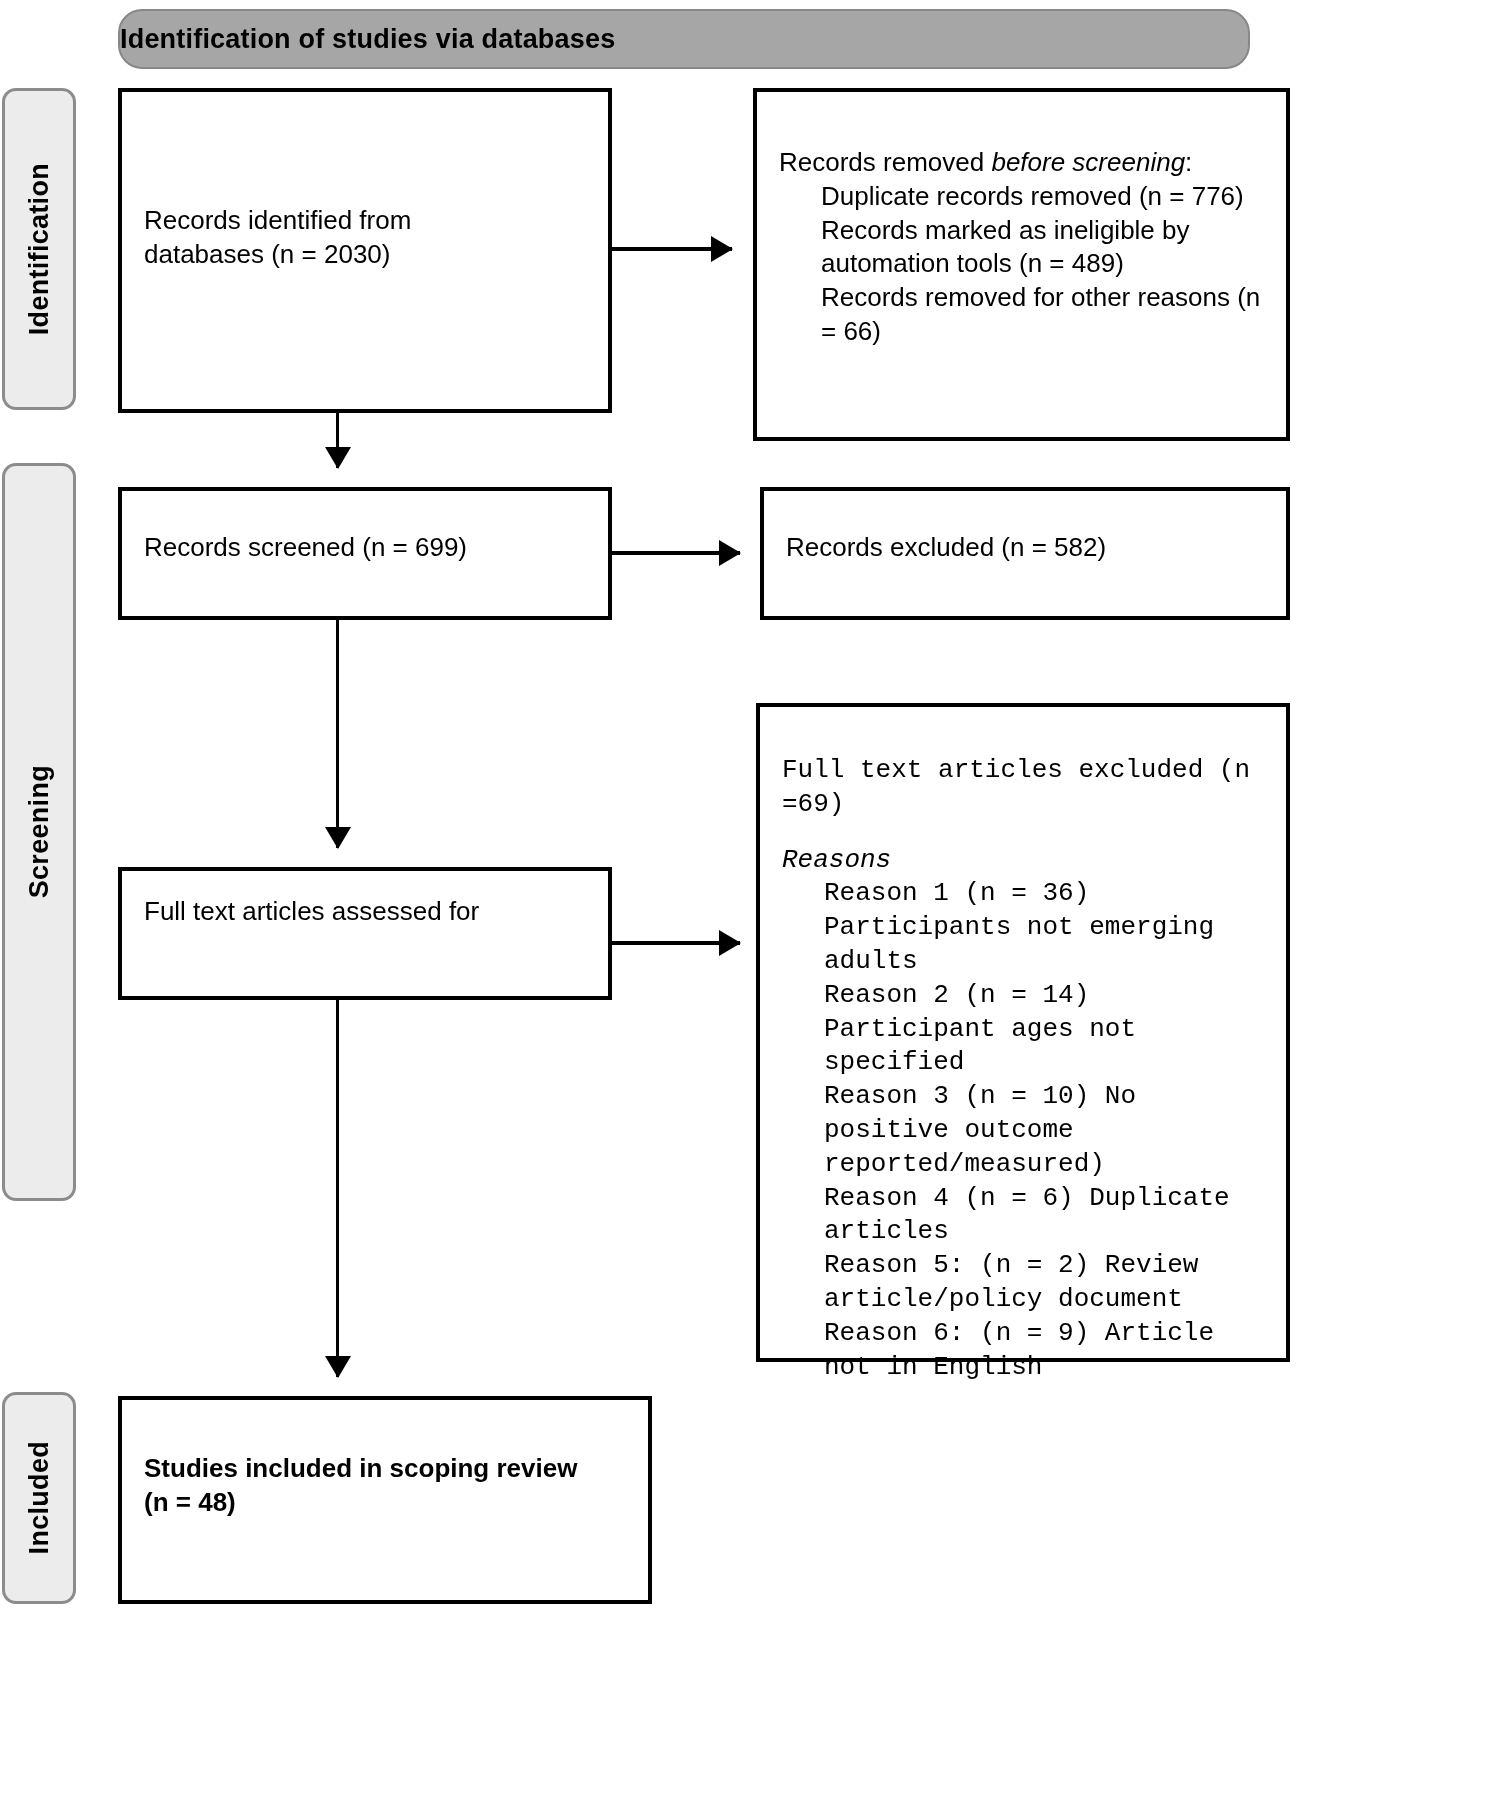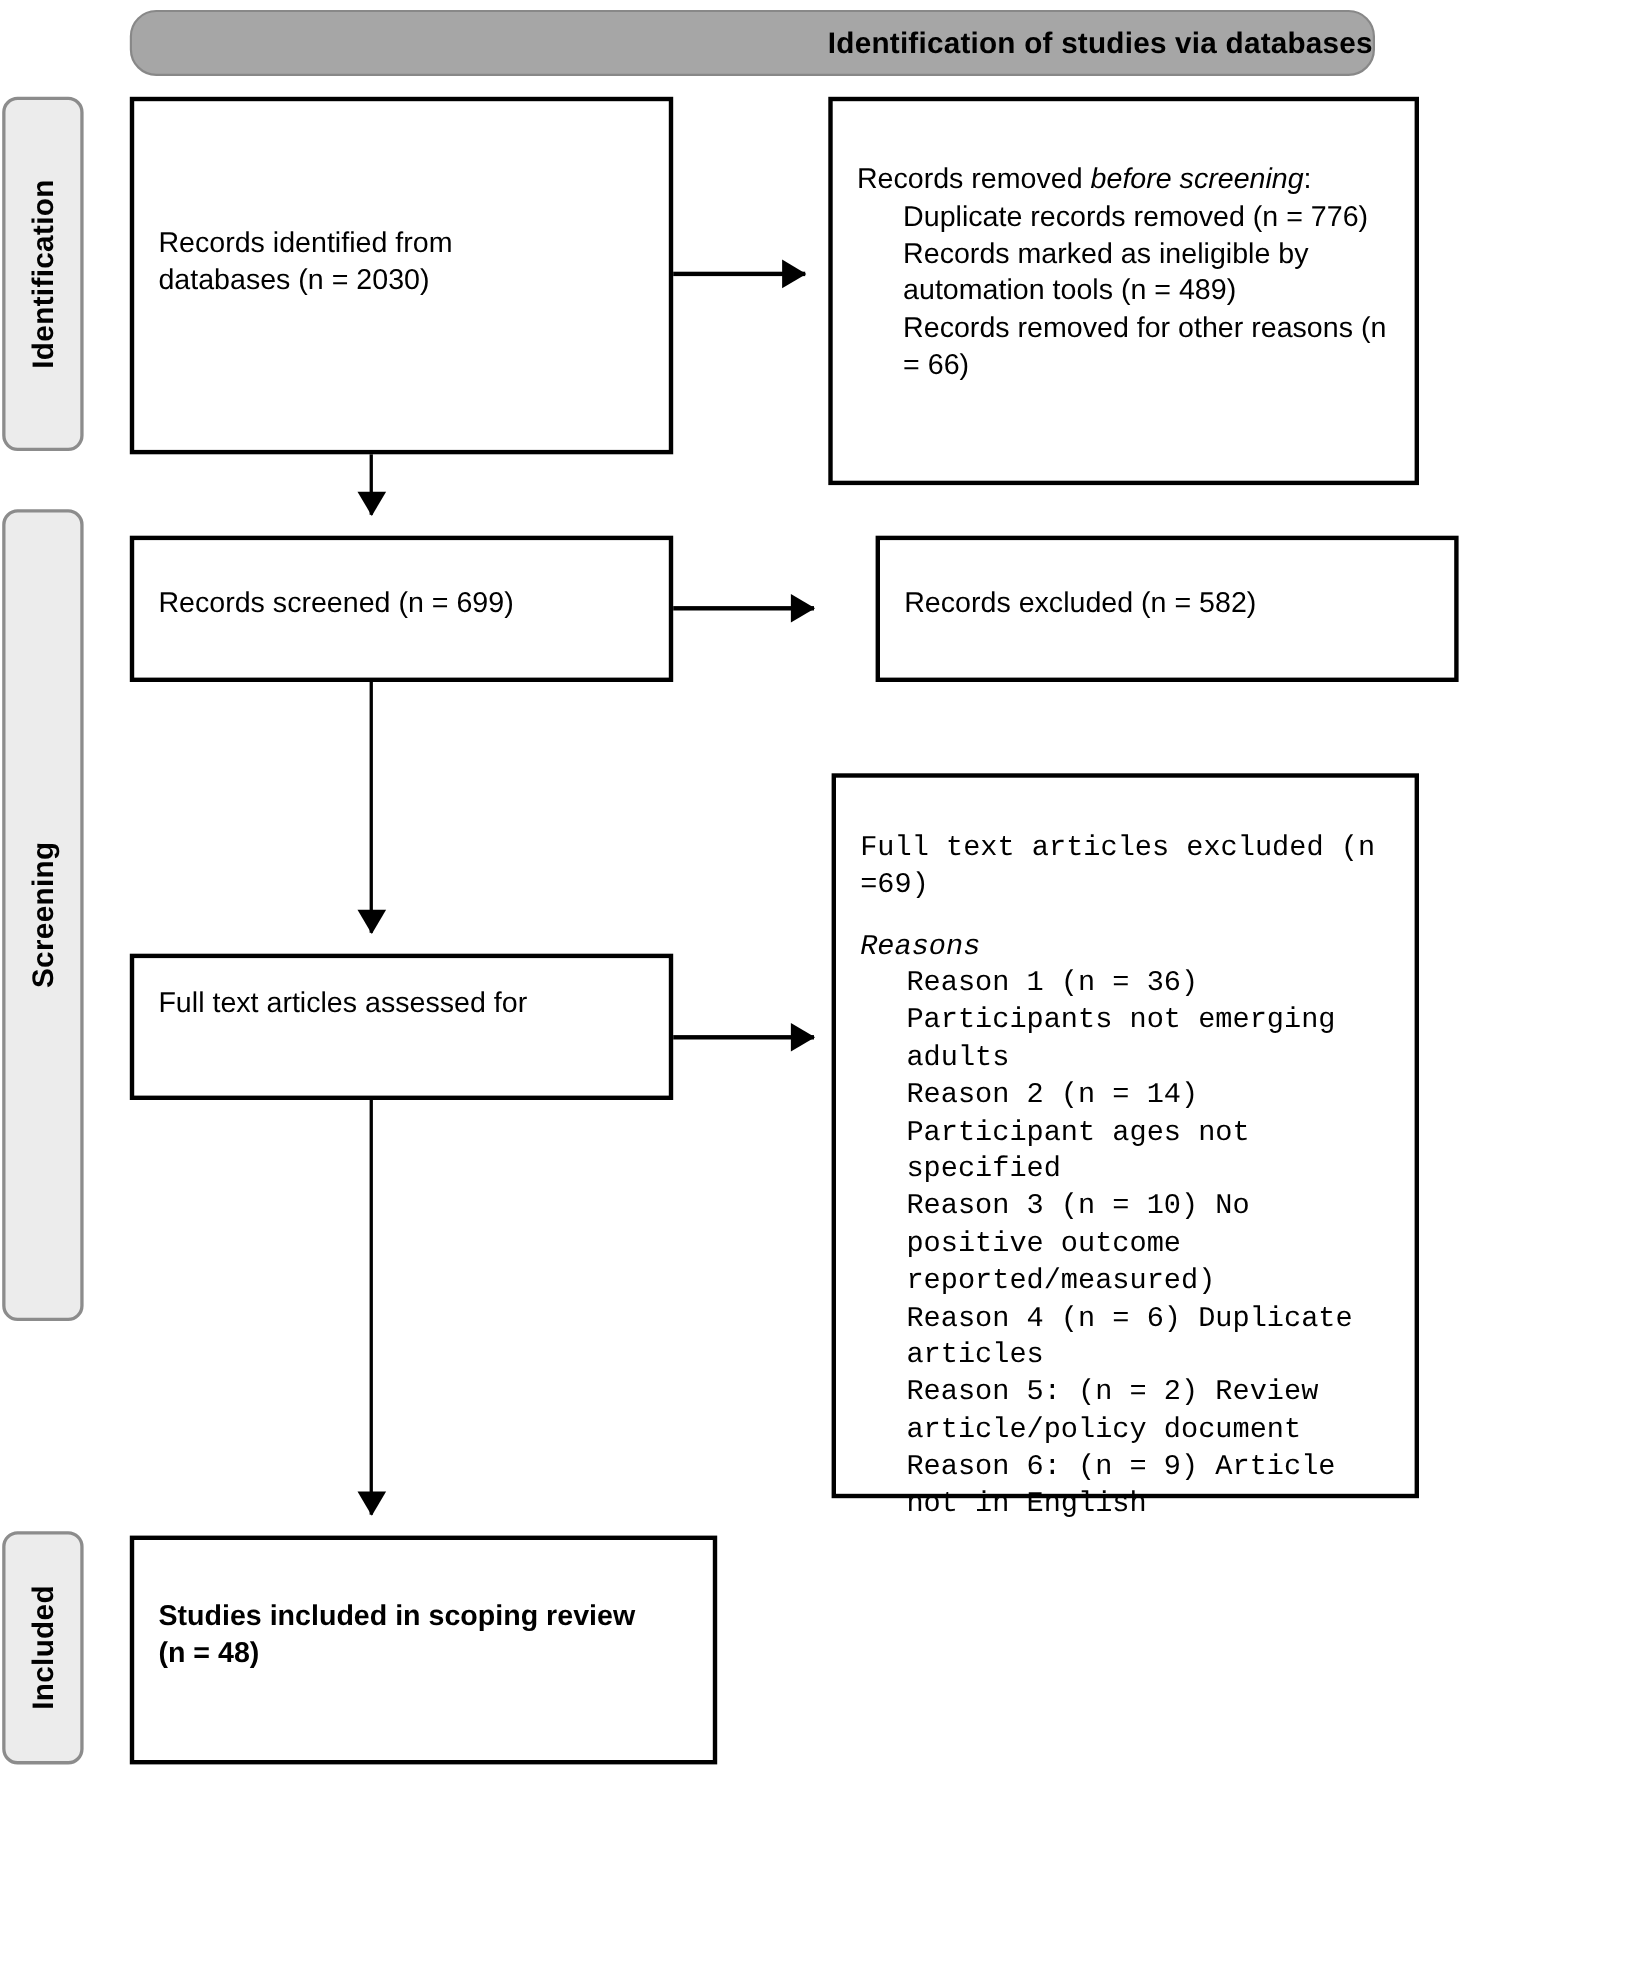--- a/index.html
+++ b/index.html
@@ -4,21 +4,21 @@
 <style>
   html,body{margin:0;padding:0;background:#fff;}
   body{width:1496px;height:1807px;position:relative;font-family:"Liberation Sans","DejaVu Sans",sans-serif;color:#000;overflow:hidden;}
 
   .stage{position:absolute;left:0;top:0;width:1496px;height:1807px;}
 
   
   .banner{
     position:absolute;left:118px;top:9px;width:1132px;height:60px;
     background:#a6a6a6;border:2px solid #888;border-radius:24px;
-    display:flex;align-items:center;justify-content:flex-end;
+    display:flex;align-items:center;justify-content:flex-start;
     font-weight:bold;font-size:27px;letter-spacing:.2px;
     box-sizing:border-box;
   }
 
   
   .phase{
     position:absolute;left:2px;width:74px;
     background:#ececec;border:3px solid #8c8c8c;border-radius:14px;
     box-sizing:border-box;
     display:flex;align-items:center;justify-content:center;
@@ -44,21 +44,21 @@
 
   #box-identified{left:118px;top:88px;width:494px;height:325px;}
   #box-identified .inner{top:112px;}
 
   #box-removed{left:753px;top:88px;width:537px;height:353px;}
   #box-removed .inner{top:54px;}
 
   #box-screened{left:118px;top:487px;width:494px;height:133px;}
   #box-screened .inner{top:40px;}
 
-  #box-excluded{left:760px;top:487px;width:530px;height:133px;margin-left:36px;}
+  #box-excluded{left:760px;top:487px;width:530px;height:133px;}
   #box-excluded .inner{top:40px;}
 
   #box-fulltext{left:118px;top:867px;width:494px;height:133px;}
   #box-fulltext .inner{top:24px;}
 
   #box-reasons{left:756px;top:703px;width:534px;height:659px;font-family:Liberation Mono, monospace;}
   #box-reasons .inner{top:47px;}
 
   #box-included{left:118px;top:1396px;width:534px;height:208px;font-weight:bold;}
   #box-included .inner{top:52px;}

